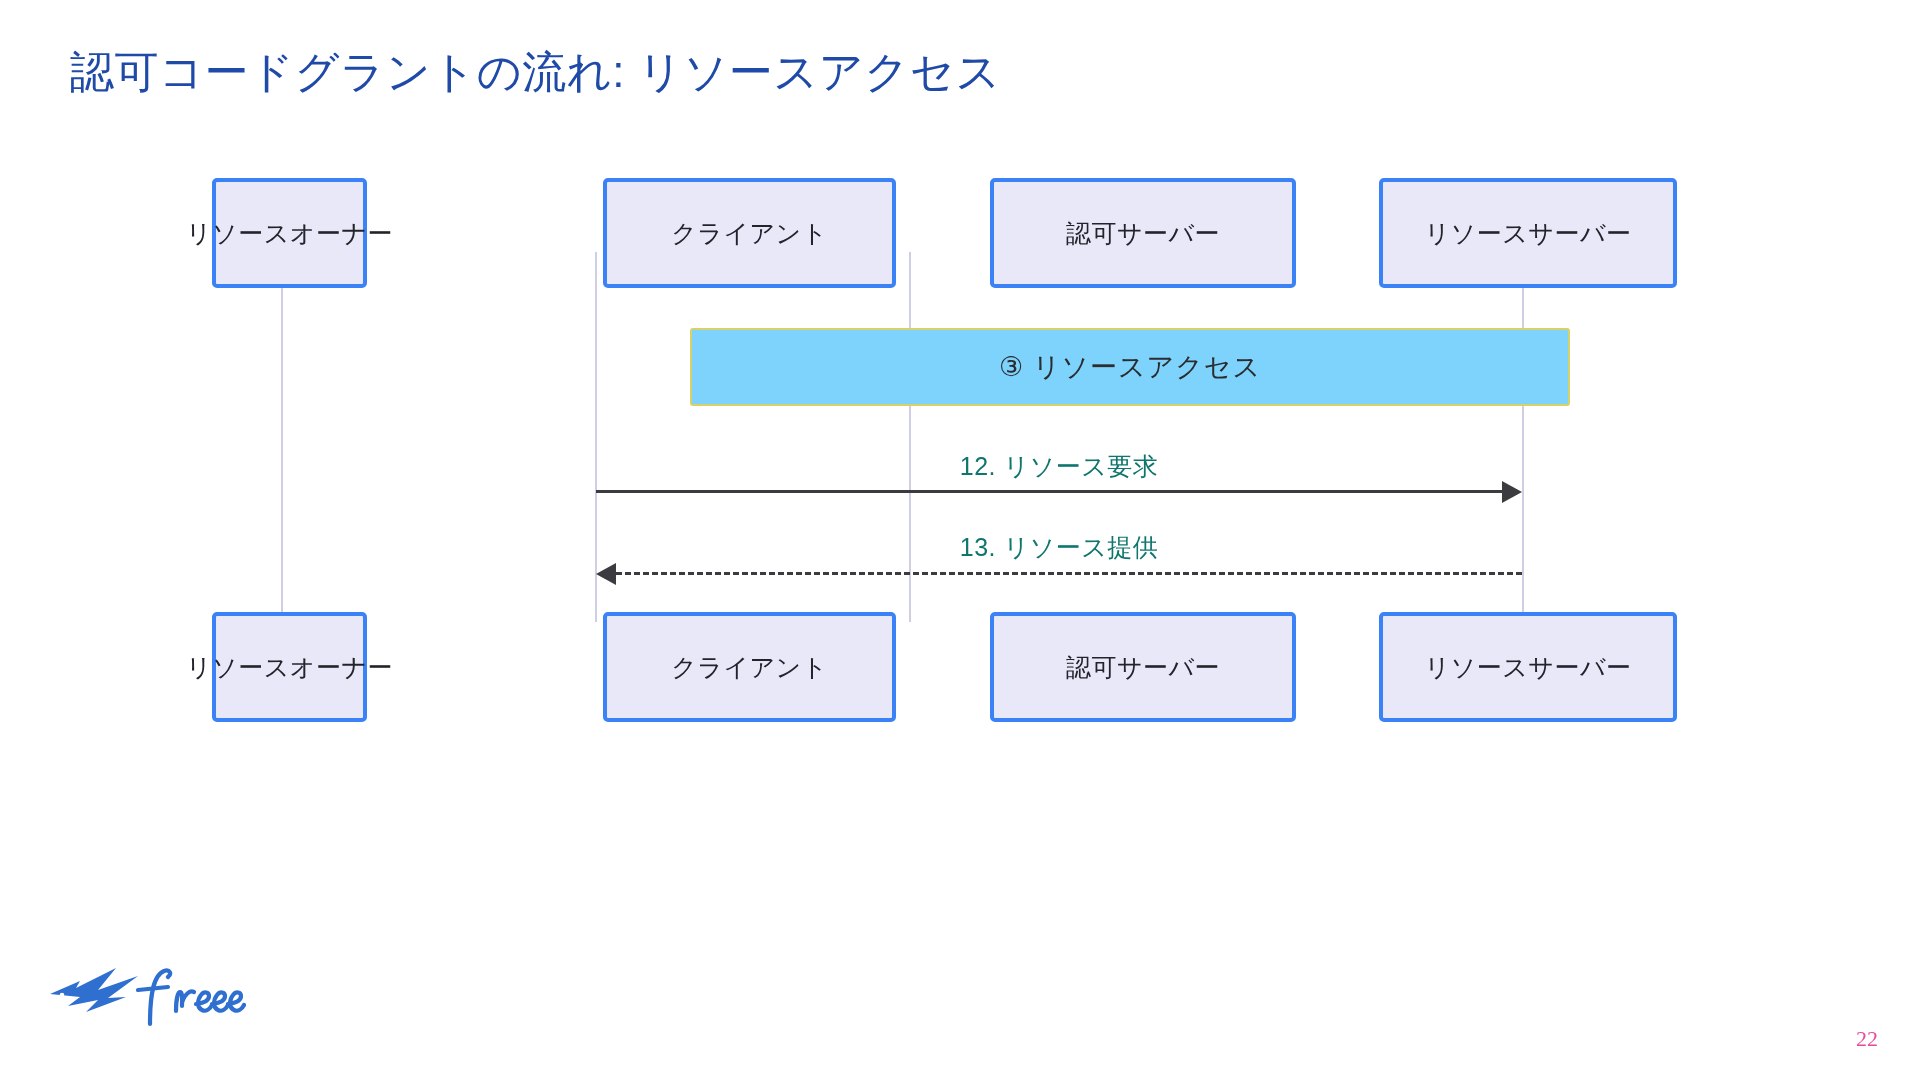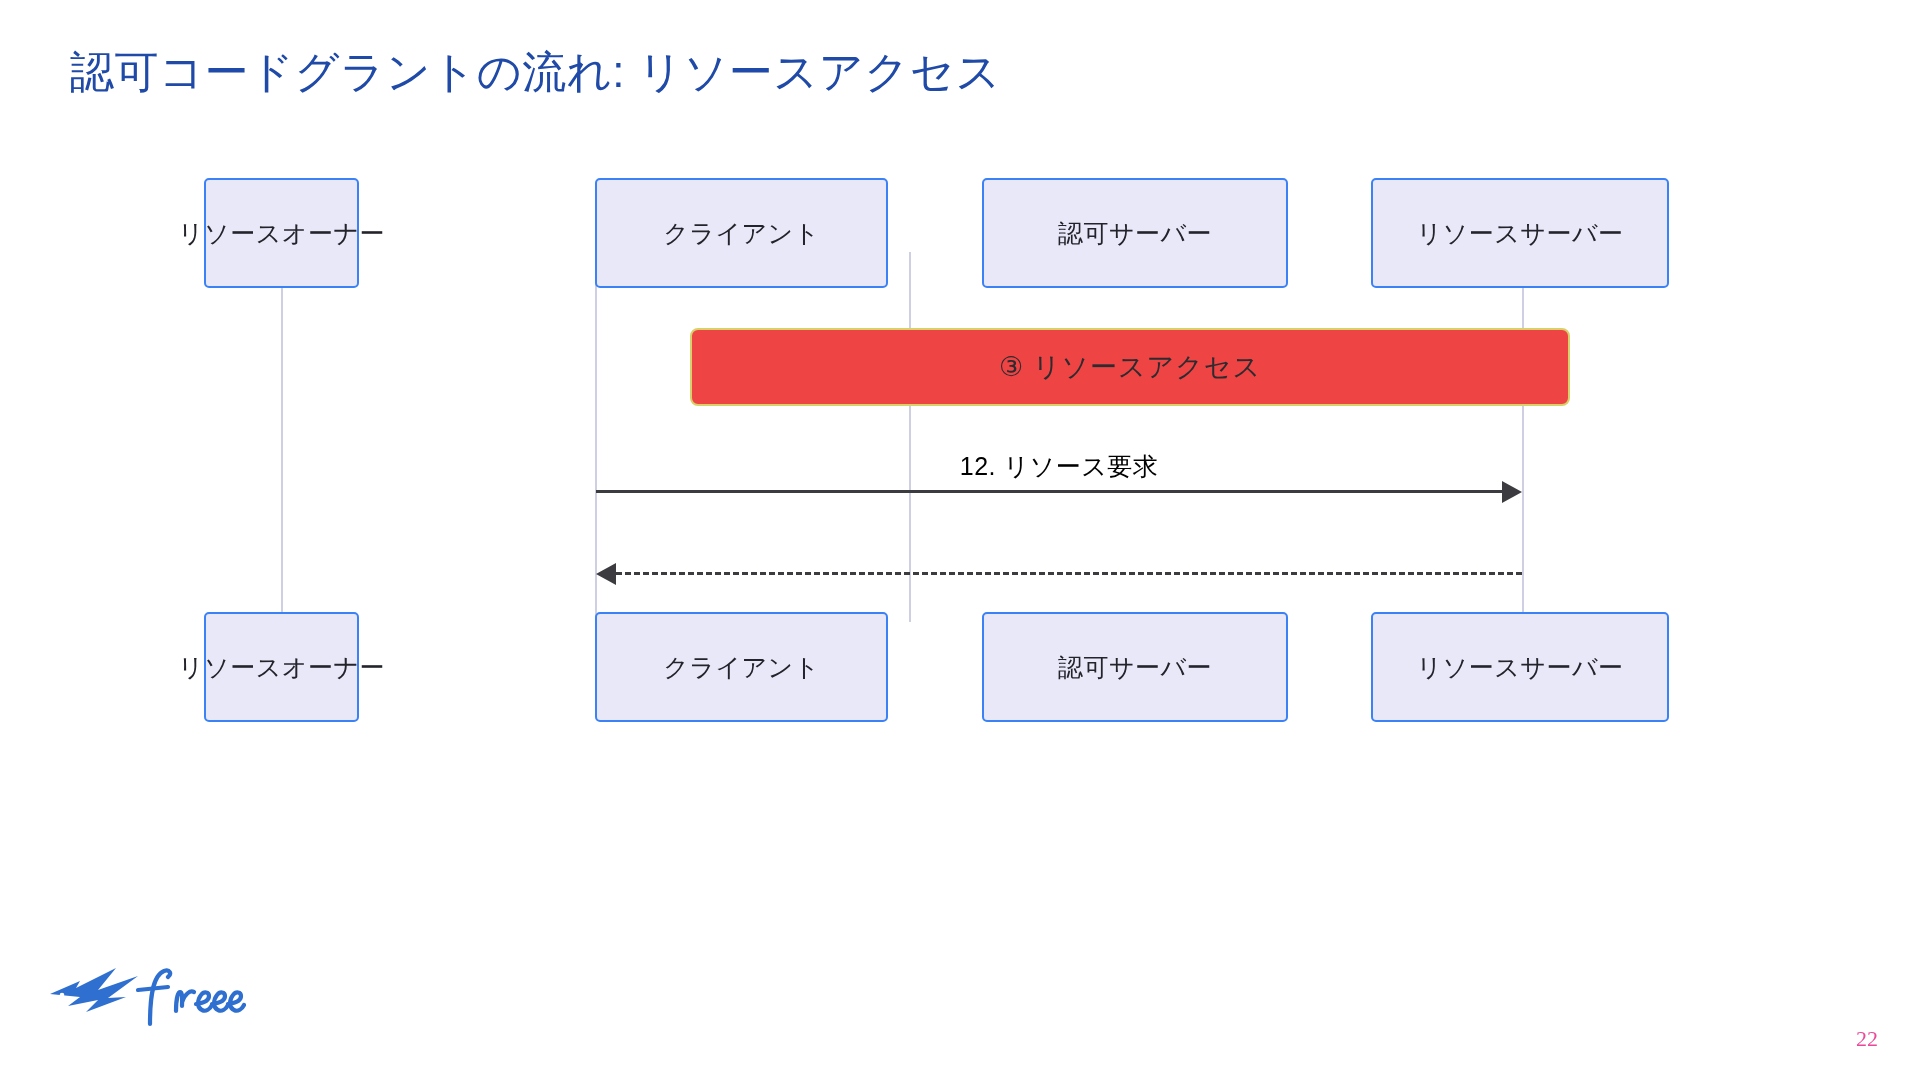--- a/index.html
+++ b/index.html
@@ -42,62 +42,63 @@
     position: absolute;
     width: 2px;
     background: #cfcfe4;
   }
 
   
   .participant-box {
     position: absolute;
     height: 110px;
     background: #e8e8f8;
-    border: 2px solid #3b82f6;
+    border: 4px solid #3b82f6;
     border-radius: 5px;
     display: flex;
     align-items: center;
     justify-content: center;
     box-sizing: border-box;
+    margin-left: 8px;
   }
   .participant-label {
     font-size: 25px;
     color: #23232b;
     font-weight: 400;
     white-space: nowrap;
     letter-spacing: 0.5px;
   }
 
   
   #section-banner {
     position: absolute;
     left: 690px;
     top: 328px;
     width: 880px;
     height: 78px;
-    background: #ef4444;
+    background: #7dd3fc;
     border: 2px solid #d8d16a;
-    border-radius: 8px;
+    border-radius: 3px;
     display: flex;
     align-items: center;
     justify-content: center;
     box-sizing: border-box;
   }
   #section-banner-label {
     font-size: 27px;
     color: #2b2b30;
     letter-spacing: 1px;
     white-space: nowrap;
   }
 
   
   .message-label {
     position: absolute;
     font-size: 25px;
-    color: #000000;
+    color: #0f766e;
     white-space: nowrap;
     letter-spacing: 0.5px;
     text-align: center;
   }
   .message-line {
     position: absolute;
     height: 0;
     border-top: 3px solid #3b3b40;
   }
   .message-line.dashed {
@@ -166,20 +167,21 @@
   </div>
 
   <div id="section-banner">
     <span id="section-banner-label">③ リソースアクセス</span>
   </div>
 
   <div class="message-label" style="left:596px; top:450px; width:926px;">12. リソース要求</div>
   <div class="message-line" style="left:596px; top:490px; width:906px;"></div>
   <div class="arrowhead-right" style="left:1502px; top:481px;"></div>
 
+  <div class="message-label" style="left:596px; top:531px; width:926px;">13. リソース提供</div>
   <div class="message-line dashed" style="left:616px; top:572px; width:906px;"></div>
   <div class="arrowhead-left" style="left:596px; top:563px;"></div>
 
   <div class="participant-box" style="left:204px; top:612px; width:155px;">
     <span class="participant-label">リソースオーナー</span>
   </div>
 
   <div class="participant-box" style="left:595px; top:612px; width:293px;">
     <span class="participant-label">クライアント</span>
   </div>

